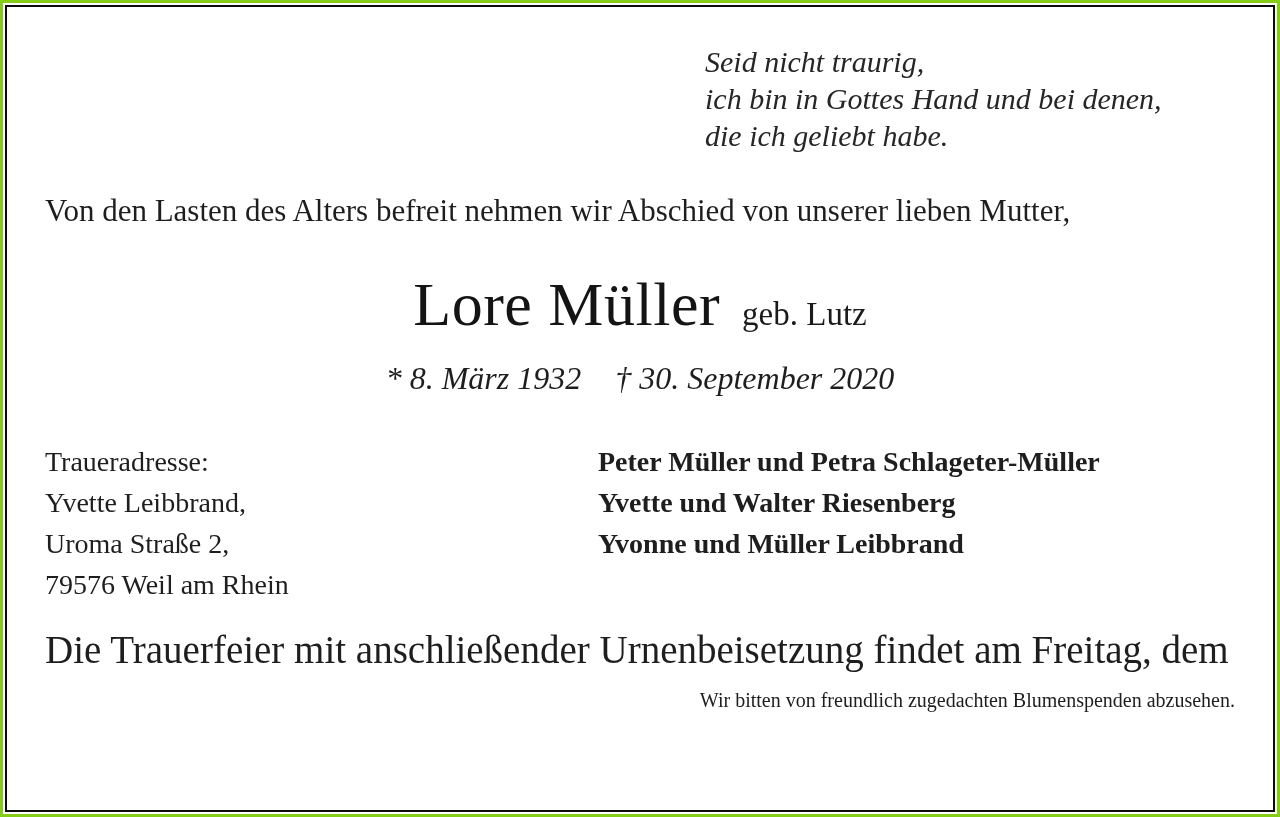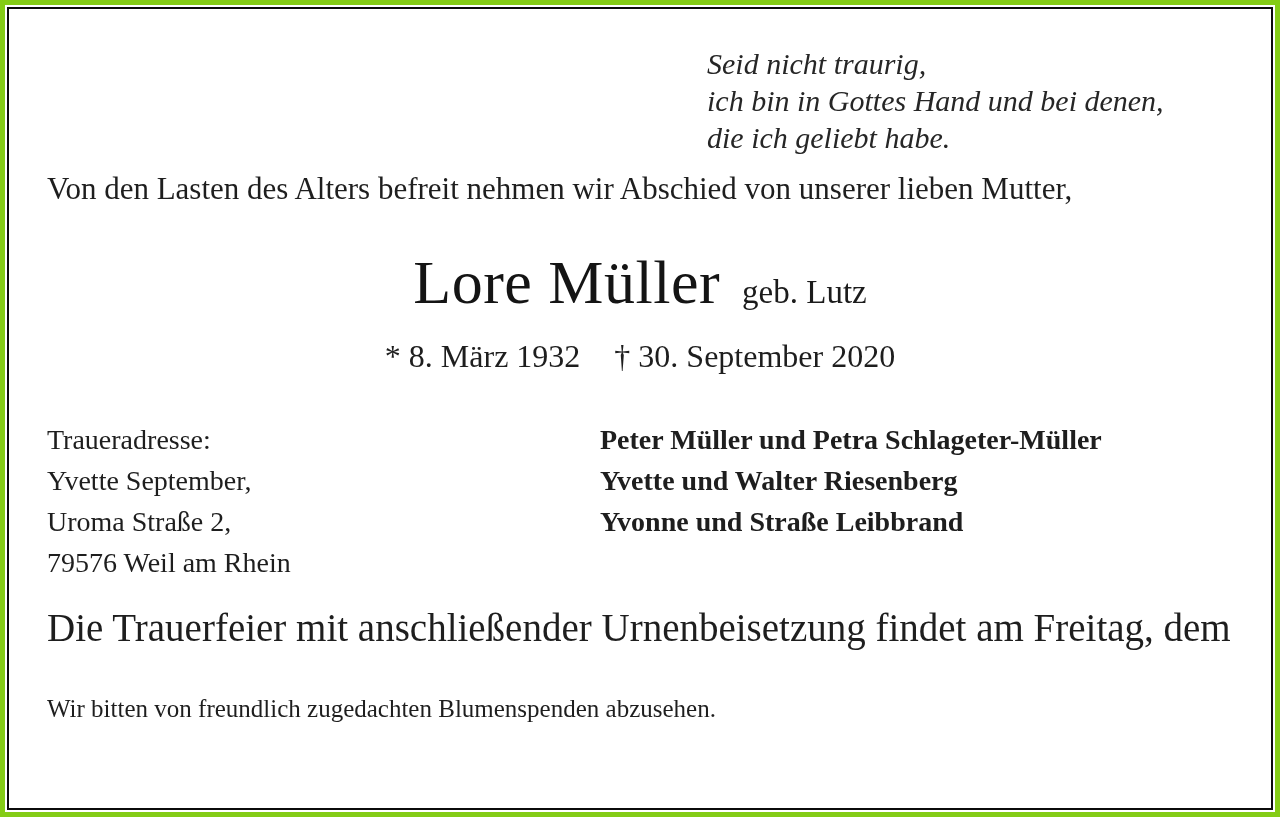--- a/index.html
+++ b/index.html
@@ -6,39 +6,39 @@
   html, body {
     width: 1280px; height: 817px;
     background: #ffffff;
     font-family: "Liberation Serif", "DejaVu Serif", serif;
     color: #1e1e1e;
     overflow: hidden;
   }
   .frame-outer {
     position: absolute; inset: 0;
     width: 1280px; height: 817px;
-    border: 5px solid #84cc16;
+    border: 3px solid #84cc16;
     padding: 2px;
   }
   .frame-inner {
     width: 100%; height: 100%;
     border: 2px solid #0b0b0b;
     padding: 0 38px;
     position: relative;
   }
   .epigraph {
     margin-top: 36px;
     margin-left: 660px;
     font-style: italic;
     font-size: 30px;
     line-height: 37px;
     color: #262626;
   }
   .intro {
-    margin-top: 12px;
+    margin-top: 36px;
     font-size: 31px;
     line-height: 41px;
   }
   .name-block {
     margin-top: 38px;
     text-align: center;
     line-height: 70px;
     white-space: nowrap;
   }
   .deceased-name {
@@ -49,39 +49,41 @@
   .maiden-name {
     font-size: 33px;
     margin-left: 22px;
     color: #1b1b1b;
   }
   .dates-line {
     text-align: center;
     font-size: 32px;
     line-height: 42px;
     margin-top: 2px;
+    font-style: italic;
   }
   .dates-line .death { margin-left: 34px; }
   .columns {
     display: flex;
     margin-top: 42px;
     font-size: 28px;
     line-height: 41px;
   }
   .col-left { width: 553px; flex: 0 0 553px; }
   .col-right { flex: 1; font-weight: bold; }
   .funeral {
     margin-top: 24px;
     font-size: 39px;
     line-height: 41px;
   }
   .flowers {
-    margin-top: 40px;
-    font-size: 25px;
+    margin-top: 10px;
+    font-size: 20px;
     line-height: 41px;
+    text-align: right;
   }
 </style>
 </head>
 <body>
 
 <div class="frame-outer">
   <div class="frame-inner">
 
     <div class="epigraph">
       <div>Seid nicht traurig,</div>
@@ -97,28 +99,28 @@
       <span class="deceased-name">Lore Müller</span><span class="maiden-name">geb. Lutz</span>
     </div>
 
     <div class="dates-line">
       <span class="birth">* 8. März 1932</span><span class="death">† 30. September 2020</span>
     </div>
 
     <div class="columns">
       <div class="col-left">
         <div>Traueradresse:</div>
-        <div>Yvette September,</div>
+        <div>Yvette Leibbrand,</div>
         <div>Uroma Straße 2,</div>
         <div>79576 Weil am Rhein</div>
       </div>
       <div class="col-right">
         <div>Peter Müller und Petra Schlageter-Müller</div>
         <div>Yvette und Walter Riesenberg</div>
-        <div>Yvonne und Straße Leibbrand</div>
+        <div>Yvonne und Müller Leibbrand</div>
       </div>
     </div>
 
     <div class="funeral">
       <div>Die Trauerfeier mit anschließender Urnenbeisetzung findet am Freitag, dem</div>
     </div>
 
     <div class="flowers">Wir bitten von freundlich zugedachten Blumenspenden abzusehen.</div>
 
   </div>

